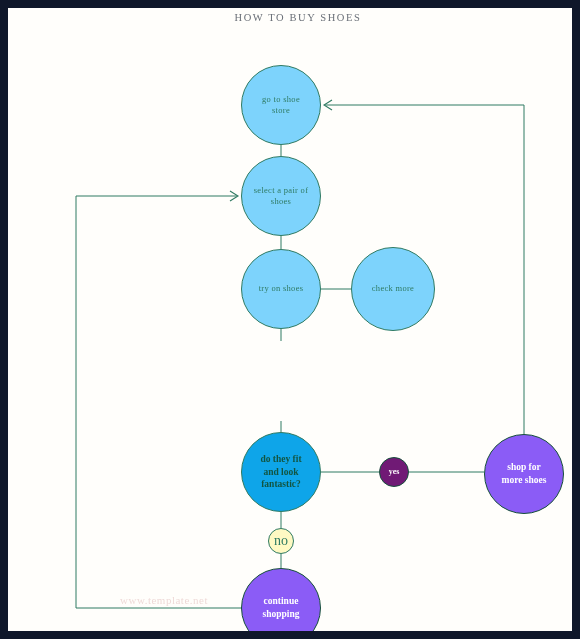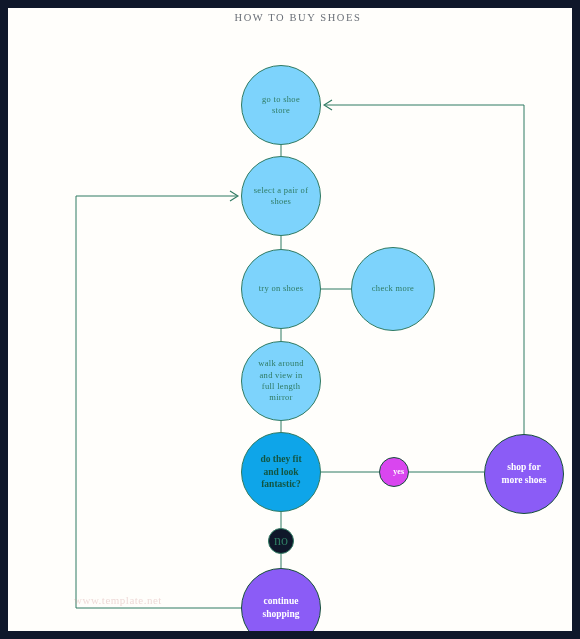--- a/index.html
+++ b/index.html
@@ -63,49 +63,49 @@
     font-size: 9.5px;
   }
   .node-dark {
     background: #8b5cf6;
     border: 1px solid #16503a;
     color: #ffffff;
     font-weight: bold;
     font-size: 9.5px;
   }
   .node-badge {
-    background: #d946ef;
+    background: #701a75;
     border: 1px solid #16503a;
     color: #ffffff;
     font-size: 8px;
     font-weight: bold;
-    justify-content: flex-end;
   }
   .node-badge-light {
-    background: #0f172a;
+    background: #fef9c3;
     border: 1px solid #2f7a62;
     color: #2f7a62;
     font-size: 14px;
   }
   .node-label {
     display: block;
     padding: 0 4px;
     pointer-events: none;
   }
   .watermark {
     position: absolute;
     left: 66px;
     top: 586px;
     width: 180px;
     font-family: "Liberation Serif", serif;
     font-size: 11px;
     letter-spacing: 0.5px;
     color: rgba(205, 150, 150, 0.35);
     white-space: nowrap;
     overflow: hidden;
+    text-align: center;
   }
 </style>
 </head>
 <body>
 
 <div id="page">
 
   <div class="title">HOW TO BUY SHOES</div>
 
   <svg id="canvas" viewBox="0 0 580 639" xmlns="http://www.w3.org/2000/svg">
@@ -149,23 +149,20 @@
   </div>
 
   <div class="node node-outline" style="left:233px; top:241px; width:80px; height:80px;">
     <span class="node-label">try on shoes</span>
   </div>
 
   <div class="node node-outline" style="left:343px; top:239px; width:84px; height:84px;">
     <span class="node-label">check more</span>
   </div>
 
-  <div class="node node-outline" style="left:233px; top:333px; width:80px; height:80px;">
-    <span class="node-label">walk around<br>and view in<br>full length<br>mirror</span>
-  </div>
 
   <div class="node node-mint" style="left:233px; top:424px; width:80px; height:80px;">
     <span class="node-label">do they fit<br>and look<br>fantastic?</span>
   </div>
 
   <div class="node node-badge" style="left:371px; top:449px; width:30px; height:30px;">
     <span class="node-label">yes</span>
   </div>
 
   <div class="node node-dark" style="left:476px; top:426px; width:80px; height:80px;">

